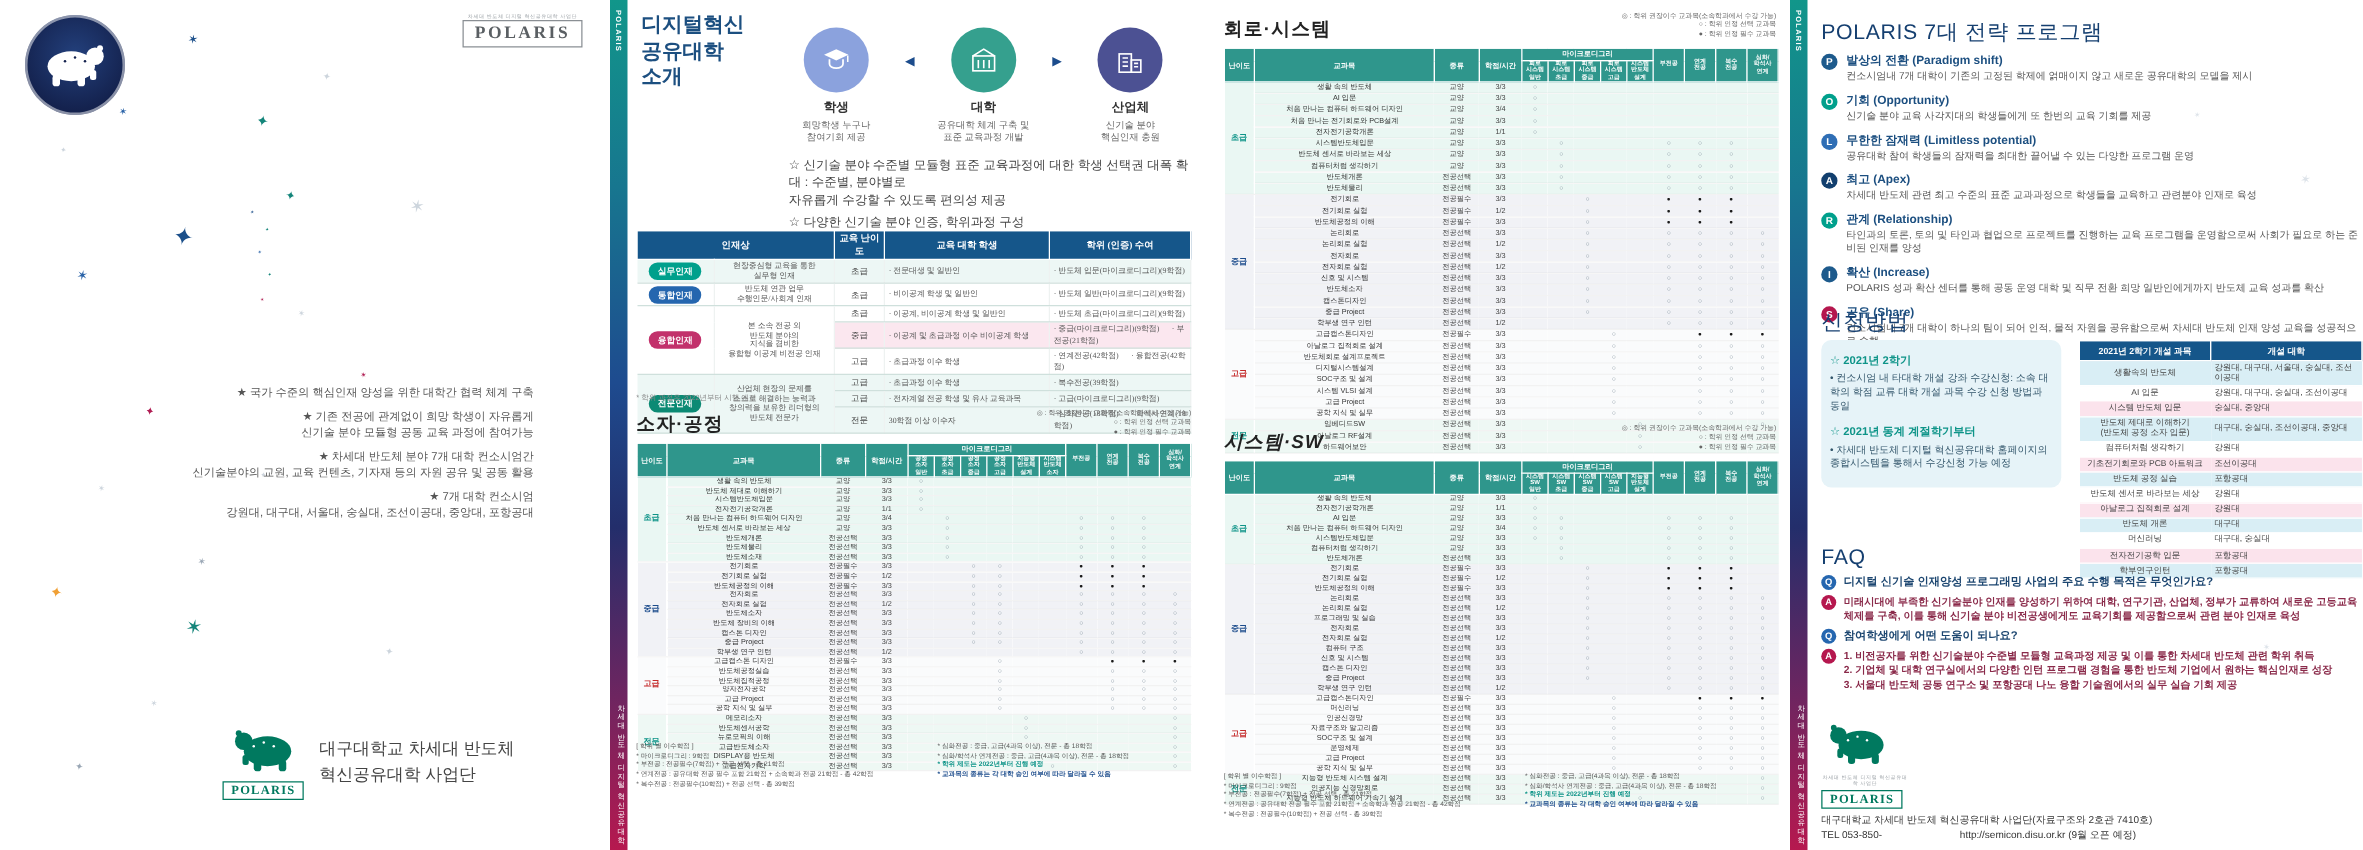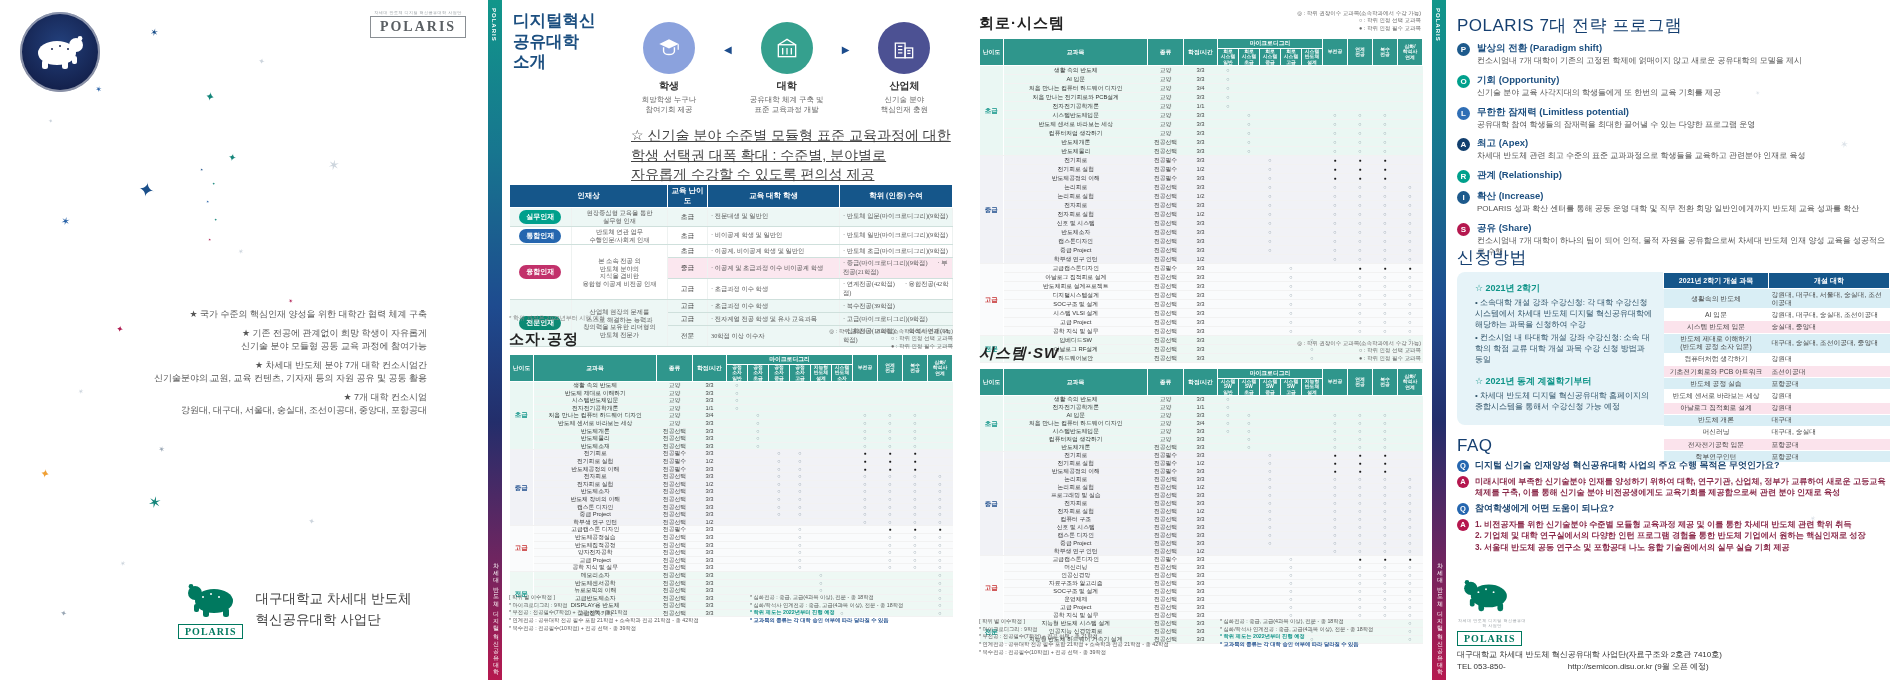--- a/index.html
+++ b/index.html
@@ -32,21 +32,21 @@
 
   
   .p2-title{font-size:16.5px;font-weight:bold;color:#1c4f80;line-height:1.25;}
   .actors{display:flex;align-items:flex-start;gap:9px;}
   .actor{width:92px;text-align:center;}
   .actor .circ{width:52px;height:52px;border-radius:50%;margin:0 auto;display:flex;align-items:center;justify-content:center;}
   .actor .circ svg{width:26px;height:26px;}
   .actor .nm{font-size:10px;font-weight:bold;color:#333;margin-top:5px;}
   .actor .ds{font-size:7.5px;color:#666;line-height:1.35;margin-top:2px;}
   .actor-arrow{color:#1c4c8c;font-size:10px;margin-top:22px;}
-  .intro-bullets{font-size:14px;color:#444;line-height:1.4;text-decoration:underline;}
+  .intro-bullets{font-size:10px;color:#444;line-height:1.4;}
   .intro-bullets div{margin-bottom:4px;}
 
   
   .ttable{border-collapse:collapse;table-layout:fixed;width:100%;font-size:7px;color:#333;}
   .ttable th{background:#15568a;color:#fff;font-size:7.5px;font-weight:bold;height:14px;border:1px solid #fff;}
   .ttable td{border-bottom:1px solid #cfe0dc;border-right:1px solid #eef2f1;padding:1px 3px;vertical-align:middle;}
   .ttable .pillc{text-align:center;border-right:1px solid #eef2f1;}
   .pill{display:inline-block;color:#fff;font-weight:bold;font-size:7px;border-radius:8px;padding:2px 7px;white-space:nowrap;}
   .ttable .desc{font-size:6.3px;color:#555;text-align:center;line-height:1.25;}
   .ttable .lv{text-align:center;font-size:6.8px;color:#444;}
@@ -76,21 +76,21 @@
   .footnotes{display:flex;gap:16px;font-size:5.3px;color:#555;line-height:1.45;}
   .fn-teal{color:#0e9488;font-weight:bold;} .fn-navy{color:#1c4c8c;font-weight:bold;}
 
   
   .p4-title{font-size:17px;font-weight:normal;color:#153f70;letter-spacing:.5px;}
   .strat-item{display:flex;gap:7px;margin-bottom:7px;}
   .strat-badge{flex:0 0 auto;width:13px;height:13px;border-radius:50%;color:#fff;font-size:8px;font-weight:bold;
     text-align:center;line-height:13px;margin-top:1px;}
   .strat-title{font-size:9.5px;font-weight:bold;color:#1c4f80;}
   .strat-desc{font-size:8px;color:#555;line-height:1.35;margin-top:1px;}
-  .apply-box{background:#e6f3f8;border-radius:8px;padding:10px 18px;width:178px;}
+  .apply-box{background:#e6f3f8;border-radius:8px;padding:10px 7px;width:178px;}
   .apply-box .h{color:#0e9488;font-weight:bold;font-size:9px;margin-bottom:3px;}
   .apply-box .h2{margin-top:9px;}
   .apply-box .it{font-size:8px;color:#33566b;line-height:1.35;margin-bottom:3px;}
   .atable{border-collapse:collapse;table-layout:fixed;width:100%;}
   .atable th{background:#15568a;color:#fff;font-size:7px;font-weight:bold;height:13px;border:1px solid #fff;}
   .atable td{font-size:6.8px;color:#444;padding:1.5px 3px;border-bottom:1px solid #fff;line-height:1.2;}
   .atable td.c1{text-align:center;}
   .faq-q{display:flex;gap:6px;margin-bottom:4px;}
   .faq-badge{flex:0 0 auto;width:12px;height:12px;border-radius:50%;color:#fff;font-size:7.5px;font-weight:bold;text-align:center;line-height:12px;}
   .faq-qt{font-size:9px;font-weight:bold;color:#1c4670;line-height:1.3;}
@@ -1902,20 +1902,21 @@
           <span class="strat-badge" style="background:#123f6e">A</span>
           <div>
             <div class="strat-title">최고 (Apex)</div>
             <div class="strat-desc">차세대 반도체 관련 최고 수준의 표준 교과과정으로 학생들을 교육하고 관련분야 인재로 육성</div>
           </div>
         </div>
         <div class="strat-item">
           <span class="strat-badge" style="background:#00a08c">R</span>
           <div>
             <div class="strat-title">관계 (Relationship)</div>
+            <div class="strat-desc">타인과의 토론, 토의 및 타인과 협업으로 프로젝트를 진행하는 교육 프로그램을 운영함으로써 사회가 필요로 하는 준비된 인재를 양성</div>
           </div>
         </div>
         <div class="strat-item">
           <span class="strat-badge" style="background:#1d5a8c">I</span>
           <div>
             <div class="strat-title">확산 (Increase)</div>
             <div class="strat-desc">POLARIS 성과 확산 센터를 통해 공동 운영 대학 및 직무 전환 희망 일반인에게까지 반도체 교육 성과를 확산</div>
           </div>
         </div>
         <div class="strat-item">
@@ -1923,21 +1924,20 @@
           <div>
             <div class="strat-title">공유 (Share)</div>
             <div class="strat-desc">컨소시엄내 7개 대학이 하나의 팀이 되어 인적, 물적 자원을 공유함으로써 차세대 반도체 인재 양성 교육을 성공적으로 수행</div>
           </div>
         </div>
       </div>
 
     <div class="abs p4-title" style="left:2px;top:246px;">신청방법</div>
     <div class="abs apply-box" style="left:2px;top:272px;">
         <div class="h">☆ 2021년 2학기</div>
-        <div class="it">• 소속대학 개설 강좌 수강신청: 각 대학 수강신청 시스템에서 차세대 반도체 디지털 혁신공유대학에 해당하는 과목을 신청하여 수강</div>
         <div class="it">• 컨소시엄 내 타대학 개설 강좌 수강신청: 소속 대학의 학점 교류 대학 개설 과목 수강 신청 방법과 동일</div>
         <div class="h h2">☆ 2021년 동계 계절학기부터</div>
         <div class="it">• 차세대 반도체 디지털 혁신공유대학 홈페이지의 종합시스템을 통해서 수강신청 가능 예정</div>
       </div>
     <div class="abs" id="apply-table-host" style="left:208px;top:272px;width:227px;">
         <table class="atable">
           <colgroup>
             <col style="width:105px">
             <col>
           </colgroup>
@@ -2001,21 +2001,21 @@
               <td>포항공대</td>
             </tr>
           </tbody>
         </table>
       </div>
 
     <div class="abs p4-title" style="left:2px;top:436px;">FAQ</div>
     <div class="abs" style="left:2px;top:460px;width:432px;">
         <div class="faq-q">
           <span class="faq-badge" style="background:#2566af">Q</span>
-          <div class="faq-qt">디지털 신기술 인재양성 혁신공유대학 사업의 주요 수행 목적은 무엇인가요?</div>
+          <div class="faq-qt">디지털 신기술 인재양성 프로그래밍 사업의 주요 수행 목적은 무엇인가요?</div>
         </div>
         <div class="faq-q">
           <span class="faq-badge" style="background:#b5174e">A</span>
           <div class="faq-at">미래시대에 부족한 신기술분야 인재를 양성하기 위하여 대학, 연구기관, 산업체, 정부가 교류하여 새로운 고등교육 체제를 구축, 이를 통해 신기술 분야 비전공생에게도 교육기회를 제공함으로써 관련 분야 인재로 육성</div>
         </div>
         <div class="faq-q">
           <span class="faq-badge" style="background:#2566af">Q</span>
           <div class="faq-qt">참여학생에게 어떤 도움이 되나요?</div>
         </div>
         <div class="faq-q">

